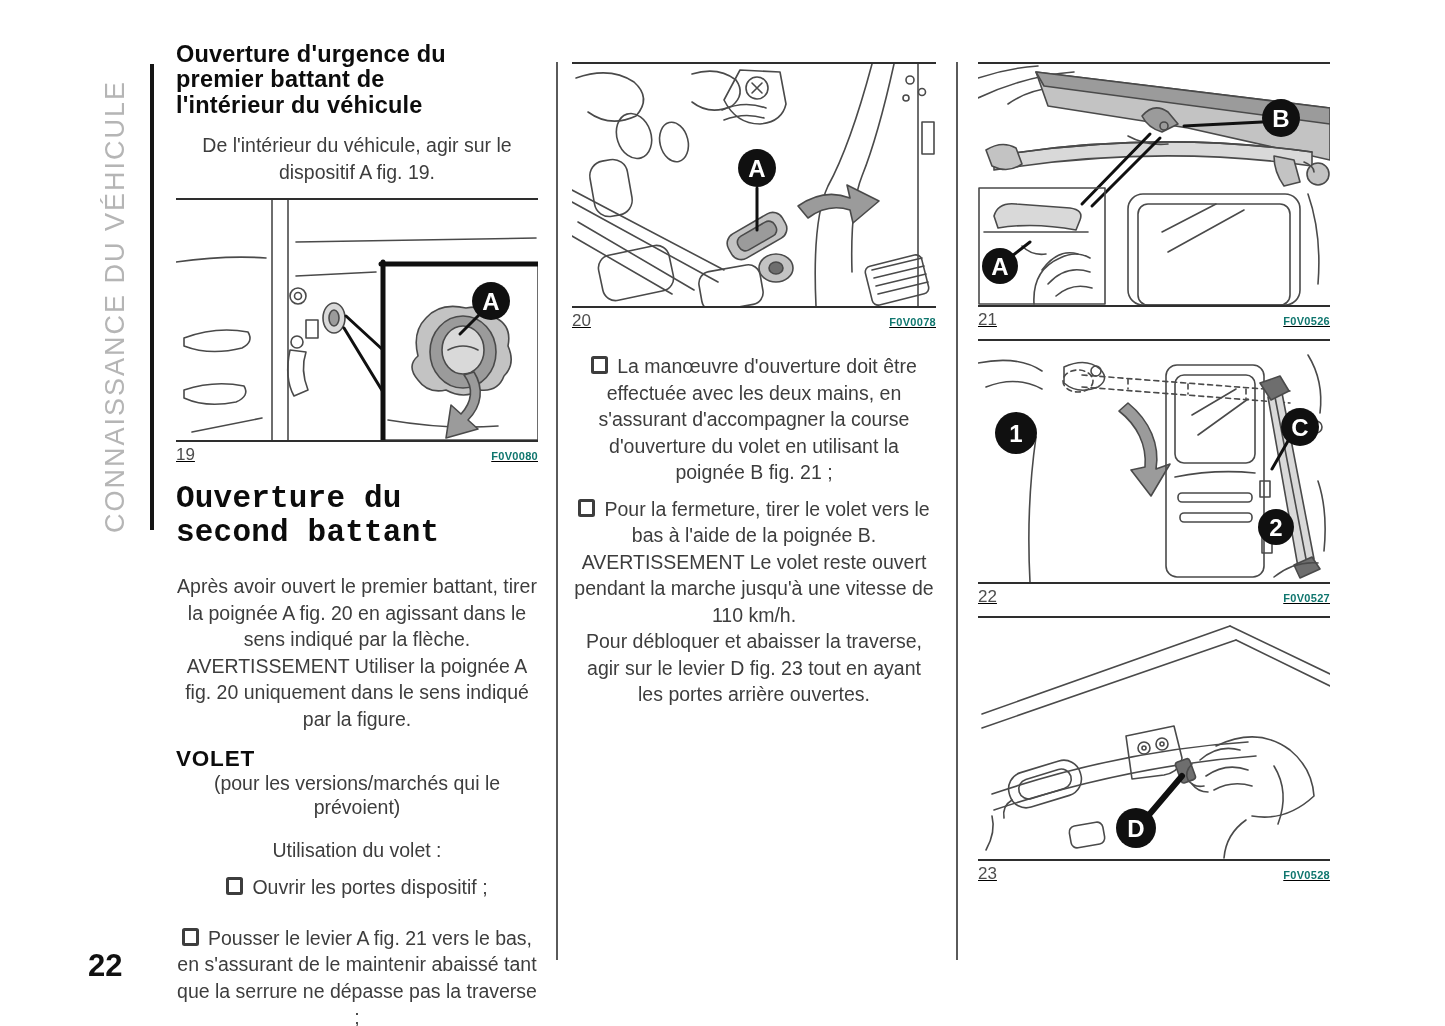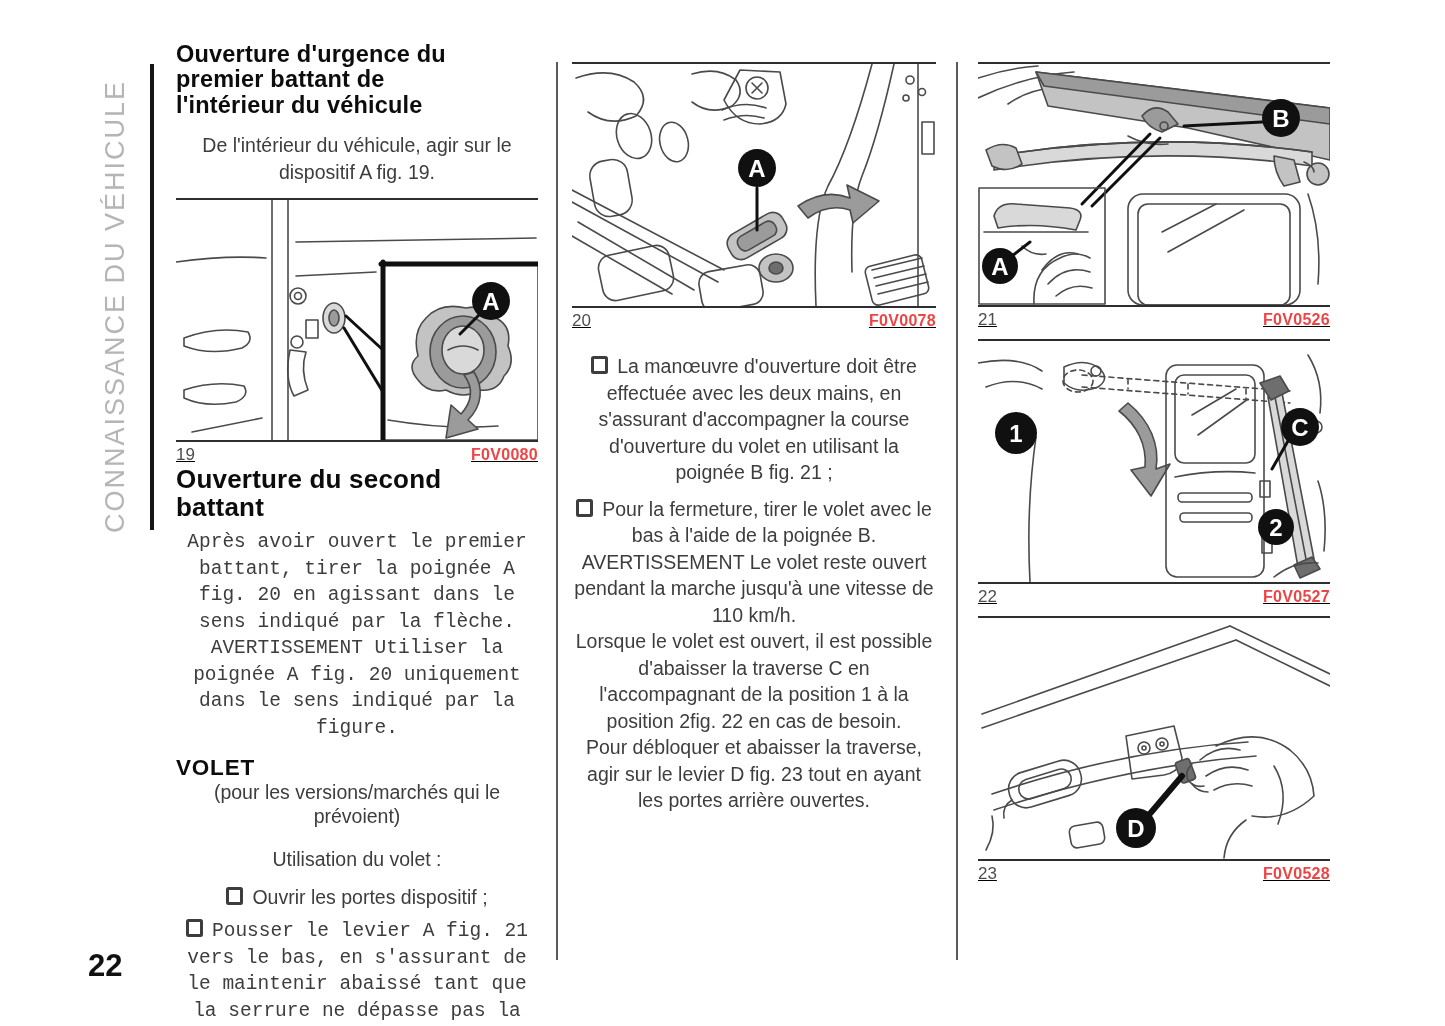--- a/index.html
+++ b/index.html
@@ -19,37 +19,37 @@
   .col{position:absolute;top:62px;}
   .col1{left:176px;width:362px;top:42px;}
   .col2{left:572px;width:364px;}
   .col3{left:978px;width:352px;}
   .divider{position:absolute;top:62px;width:2px;height:898px;background:#5a5a5a;}
   .divider1{left:556px;}
   .divider2{left:956px;}
   
   h1,h2,h3{margin:0;color:#0c0c0c;font-weight:900;letter-spacing:0.2px;}
   h1{font-size:23.5px;line-height:1.08;width:318px;}
-  h2{font-size:26px;line-height:1.08;width:318px;}
+  h2{font-size:31px;line-height:1.08;width:318px;margin-top:17px;font-family:Liberation Mono, monospace;}
   h3{font-size:22.5px;margin-top:14px;letter-spacing:0.8px;}
   .body{font-size:19.5px;line-height:1.36;color:#3d3d3d;margin:0;text-align:center;}
-  .mt14{margin-top:14px;} .mt8{margin-top:8px;font-family:Liberation Mono, monospace;} .mt17{margin-top:17px;}
+  .mt14{margin-top:14px;} .mt8{margin-top:24px;} .mt17{margin-top:17px;}
   .mt11{margin-top:11px;} .mt22{margin-top:22px;} .mt10{margin-top:10px;}
   .tight{line-height:1.22;}
   .sq{
     display:inline-block;width:11px;height:12px;border:3.5px solid #3d3d3d;
     border-radius:2.5px;margin-right:9px;position:relative;top:1px;
   }
   
   .figure{border-top:2px solid #2e2e2e;border-bottom:2px solid #2e2e2e;margin-top:13px;}
   .figure.first{margin-top:0;}
   .figure svg{display:block;}
   .figcap{display:flex;justify-content:space-between;align-items:baseline;margin-top:3px;height:20px;text-decoration:underline;}
   .cap-num{font-size:17px;color:#4d4d4d;}
-  .cap-code{font-size:16px;font-weight:bold;color:#ef4444;letter-spacing:0.3px;}
+  .cap-code{font-size:11px;font-weight:bold;color:#0f766e;letter-spacing:0.3px;}
   .mtfig{margin-top:9px;}
   
   .art path,.art line,.art circle,.art ellipse,.art rect,.art polyline{
     fill:none;stroke:#4a4a4a;stroke-width:1.6;stroke-linecap:round;stroke-linejoin:round;
   }
   .art .fillg{fill:#c3c3c3;} .art .fillg2{fill:#9b9b9b;} .art .fillg3{fill:#d9d9d9;}
   .art .dark{fill:#6e6e6e;}
   .art .callout{fill:#101010;stroke:none;}
   .art .callout-txt{fill:#ffffff;stroke:none;font-weight:bold;font-size:24px;
     font-family:"Liberation Sans",sans-serif;text-anchor:middle;}
@@ -174,23 +174,22 @@
         <circle class="callout" cx="185" cy="104" r="19"></circle>
         <text class="callout-txt" x="185" y="113">A</text>
       </svg>
     </div>
     <div class="figcap">
       <span class="cap-num">20</span>
       <span class="cap-code">F0V0078</span>
     </div>
 
     <p class="body mt22"><span class="sq"></span><span>La manœuvre d'ouverture doit être effectuée avec les deux mains, en s'assurant d'accompagner la course d'ouverture du volet en utilisant la poignée B fig. 21 ;</span></p>
-    <p class="body mt10"><span class="sq"></span><span>Pour la fermeture, tirer le volet avec le bas à l'aide de la poignée B.</span></p>
+    <p class="body mt10"><span class="sq"></span><span>Pour la fermeture, tirer le volet vers le bas à l'aide de la poignée B.</span></p>
     <p class="body">AVERTISSEMENT Le volet reste ouvert pendant la marche jusqu'à une vitesse de 110 km/h.</p>
-    <p class="body">Lorsque le volet est ouvert, il est possible d'abaisser la traverse C en l'accompagnant de la position 1 à la position 2fig. 22 en cas de besoin.</p>
     <p class="body">Pour débloquer et abaisser la traverse, agir sur le levier D fig. 23 tout en ayant les portes arrière ouvertes.</p>
   </div>
 
   <div class="col col3">
 
     <div class="figure first">
       <svg class="art" width="352" height="241" viewBox="0 0 352 241">
 
         <path d="M0,34 q46,-22 96,-26 M0,14 q30,-10 60,-12"></path>
         <path d="M30,40 q20,-14 44,-16 l10,14"></path>

